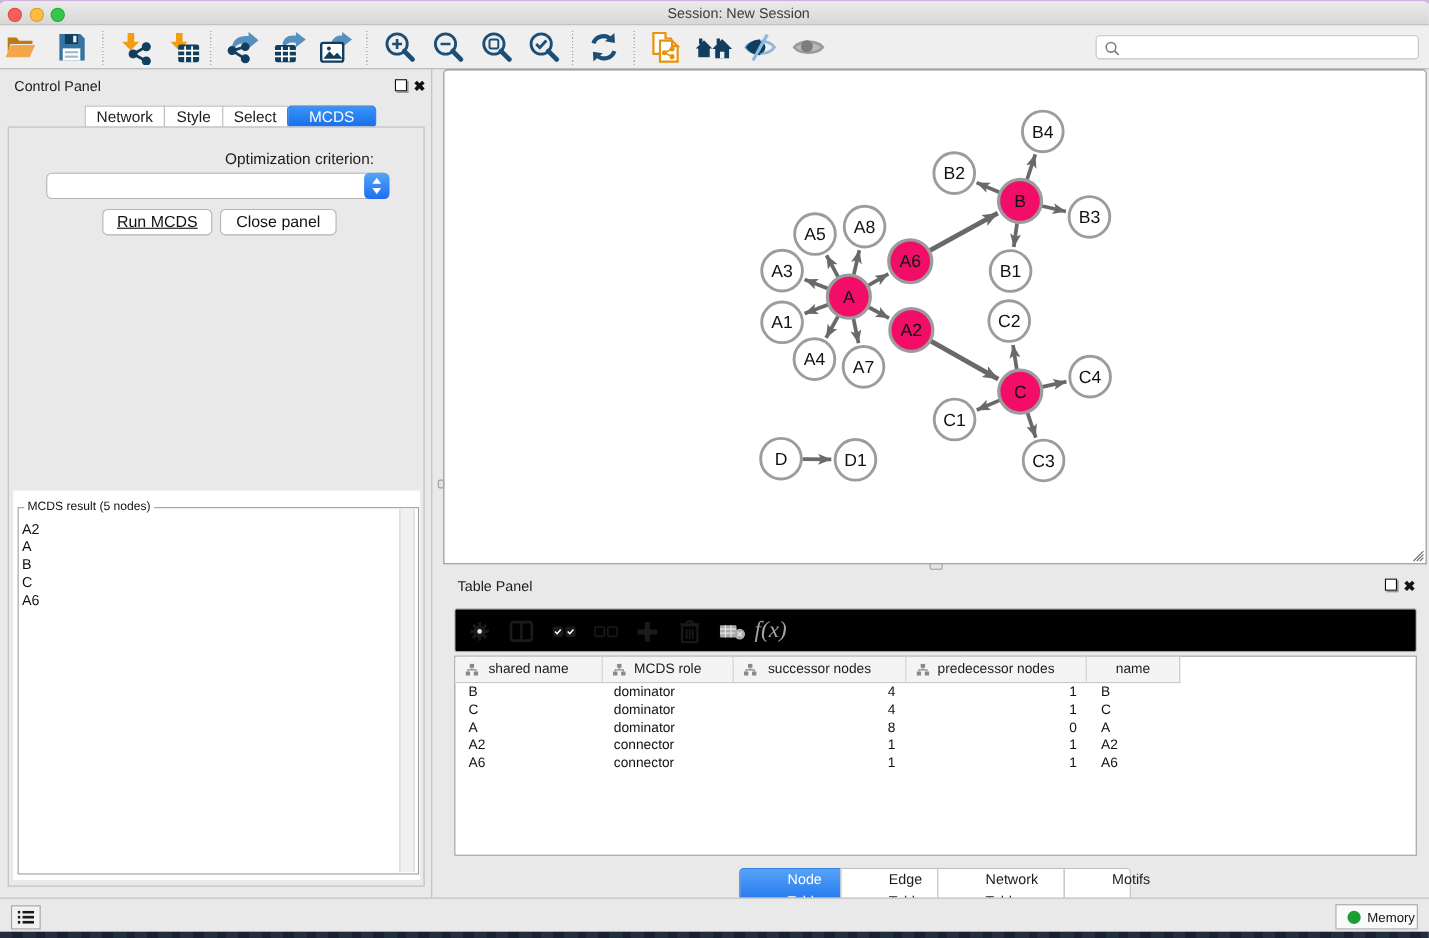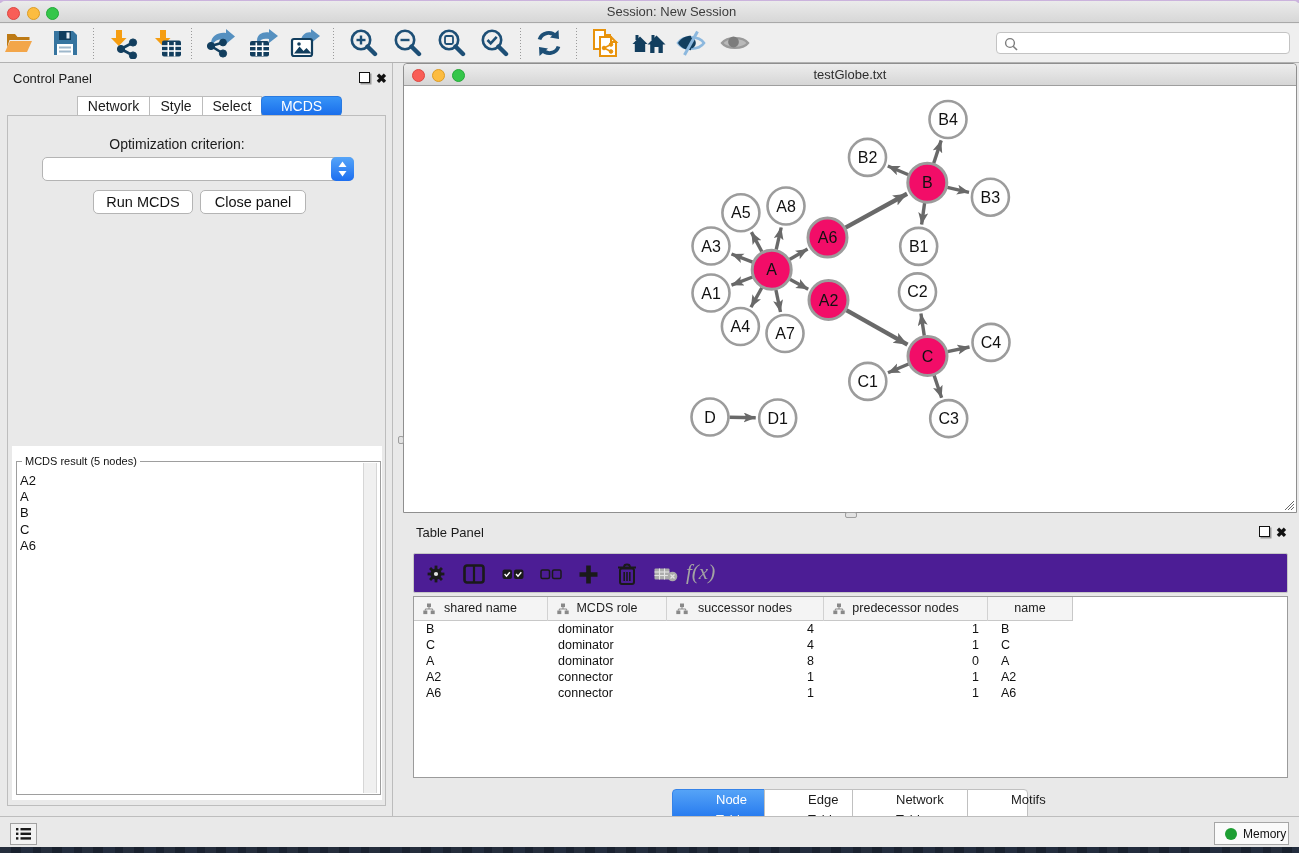--- a/index.html
+++ b/index.html
@@ -24,21 +24,21 @@
 
 
 #cp-title { left:13px; top:71px; font-size:13px; color:#1b1b1b; }
 .float-sq { width:11px; height:11px; border:1.6px solid #111; background:#fff; box-shadow:1.5px 1.5px 0 #999; }
 .pclose { font-size:13px; color:#111; font-weight:bold; }
 #cp-tabs { left:77px; top:96px; height:20px; }
 .tab { position:absolute; top:0; height:20px; background:#fff; border:1px solid #bcbcbc;
   font-size:14px; color:#1b1b1b; text-align:center; line-height:19px; }
 .tab.sel { background:linear-gradient(#3794f7,#1a6eeb); color:#fff; border-color:#2a7ae0; }
 #cp-panel { left:7px; top:115px; width:379px; height:691px; border:1px solid #bdbdbd; background:#e9e9e9; }
-#opt-label { left:0; top:136px; width:340px; text-align:center; font-size:14px; color:#1b1b1b;padding-left:14px; }
+#opt-label { left:0; top:136px; width:340px; text-align:right; font-size:14px; color:#1b1b1b;padding-left:14px; }
 #combo { left:42px; top:157px; width:312px; height:24px; background:#fff; border:1px solid #b4b4b4; border-radius:5px; }
 #combo .ctext { position:absolute; left:14px; top:0; width:276px; text-align:left; font-size:13.5px; color:#111; line-height:22px; }
 #combo .cap { position:absolute; right:-1px; top:-1px; width:23px; height:24px; border-radius:5px;
   background:linear-gradient(#56a5f8,#1c6ef0); }
 .btn { position:absolute; height:24px; background:#fff; border:1px solid #b4b4b4; border-radius:5px;
   font-size:14.5px; color:#111; text-align:center; line-height:22px; }
 #white-box { left:12px; top:446px; width:370px; height:354px; background:#fff; }
 #fieldset { left:16px; top:461px; width:365px; height:334px; border:1px solid #9e9e9e; }
 #legend { left:22px; top:455px; background:#fff; padding:0 3px; font-size:11px; color:#111; }
 #mcds-list { left:20px; top:473px; font-size:13px; color:#111; line-height:16.2px; }
@@ -51,21 +51,21 @@
 #net-titlebar { left:0; top:0; width:892px; height:22px; background:linear-gradient(#ededed,#d6d6d6);
   border-bottom:1px solid #9e9e9e; border-radius:4px 4px 0 0; }
 #net-title { width:100%; text-align:center; font-size:13px; color:#2e2e2e; line-height:21px; }
 #graph { left:0; top:22px; }
 #graph text { font-size:16px; fill:#111; text-anchor:middle; font-family:"Liberation Sans",sans-serif; }
 #graph line { stroke:#696969; }
 .handle { background:#e2e2e2; border:1px solid #9e9e9e; border-radius:2px; }
 
 
 #tp-title { left:416px; top:525px; font-size:13px; color:#1b1b1b; }
-#tp-toolbar { left:413px; top:553px; width:875px; height:40px; background:#4c1d95;
+#tp-toolbar { left:413px; top:553px; width:875px; height:40px; background:#000000;
   border:1px solid #c6c6c6; border-radius:2px; }
 #tp-table { left:413px; top:596px; width:875px; height:182px; background:#fff; border:1px solid #9b9b9b; }
 #thead { left:0; top:0; width:659px; height:24px; background:#f4f4f4; border-bottom:1px solid #c8c8c8; }
 .hcell { position:absolute; top:0; height:24px; border-right:1px solid #d2d2d2; font-size:12.5px;
   color:#1c1c1c; text-align:center; line-height:23px; }
 .trow { position:absolute; font-size:12.5px; color:#111; line-height:16px; }
 .hico { position:absolute; left:9px; top:6px; }
 #btabs { left:672px; top:789px; height:21px; }
 .btab { position:absolute; top:0; height:32px; background:#fff; border:1px solid #c0c0c0;
   font-size:13px; color:#1b1b1b; text-align:left; line-height:20px;padding-left:43px; }
@@ -237,35 +237,29 @@
 <div class="abs" style="left:392px; top:63px; width:1px; height:753px; background:#bcbcbc;"></div>
 <div class="abs" id="opt-label">Optimization criterion:</div>
 <div class="abs" id="combo">
   <div class="cap">
     <svg style="position:absolute;left:6px;top:4px;" width="11" height="16" viewBox="0 0 11 16">
       <path d="M5.5,0.5 L9.5,6 H1.5 Z" fill="#ffffff"></path>
       <path d="M5.5,15.5 L9.5,10 H1.5 Z" fill="#ffffff"></path>
     </svg>
   </div>
 </div>
-<div class="abs btn" style="left:93px; top:190px; width:100px;">Run MCDS</div>
+<div class="abs btn" style="left:93px; top:190px; width:100px;text-decoration:underline;">Run MCDS</div>
 <div class="abs btn" style="left:200px; top:190px; width:106px;">Close panel</div>
 <div class="abs" id="white-box"></div>
 <div class="abs" id="fieldset"></div>
 <div class="abs" id="legend">MCDS result (5 nodes)</div>
 <div class="abs" id="mcds-list">A2<br>A<br>B<br>C<br>A6</div>
 <div class="abs" id="list-scroll"></div>
 
 <div class="abs" id="netwin">
-  <div class="abs" id="net-titlebar">
-    <div class="tl" style="position:absolute; left:8px; top:5px; width:13px; height:13px; border-radius:50%; background:#f95e57; border:1px solid #dd4741;"></div>
-    <div class="tl" style="position:absolute; left:28px; top:5px; width:13px; height:13px; border-radius:50%; background:#fcbc40; border:1px solid #dd9c24;"></div>
-    <div class="tl" style="position:absolute; left:48px; top:5px; width:13px; height:13px; border-radius:50%; background:#35c64a; border:1px solid #24a939;"></div>
-    <div id="net-title">testGlobe.txt</div>
-  </div>
   <svg class="abs" id="graph" width="892" height="426" viewBox="404 86 892 426">
     <defs>
       <marker id="ah" markerUnits="userSpaceOnUse" markerWidth="14" markerHeight="11" refX="12" refY="5" orient="auto">
         <path d="M0,0 L12.2,5 L0,10 L2.8,5 Z" fill="#696969"></path>
       </marker>
       <marker id="ah2" markerUnits="userSpaceOnUse" markerWidth="16" markerHeight="13" refX="14" refY="6" orient="auto">
         <path d="M0,0.3 L14.2,6 L0,11.7 L3.2,6 Z" fill="#696969"></path>
       </marker>
     </defs>
     <line x1="752.6" y1="277.0" x2="731.5" y2="285.1" stroke-width="3.4" marker-end="url(#ah)"></line>

